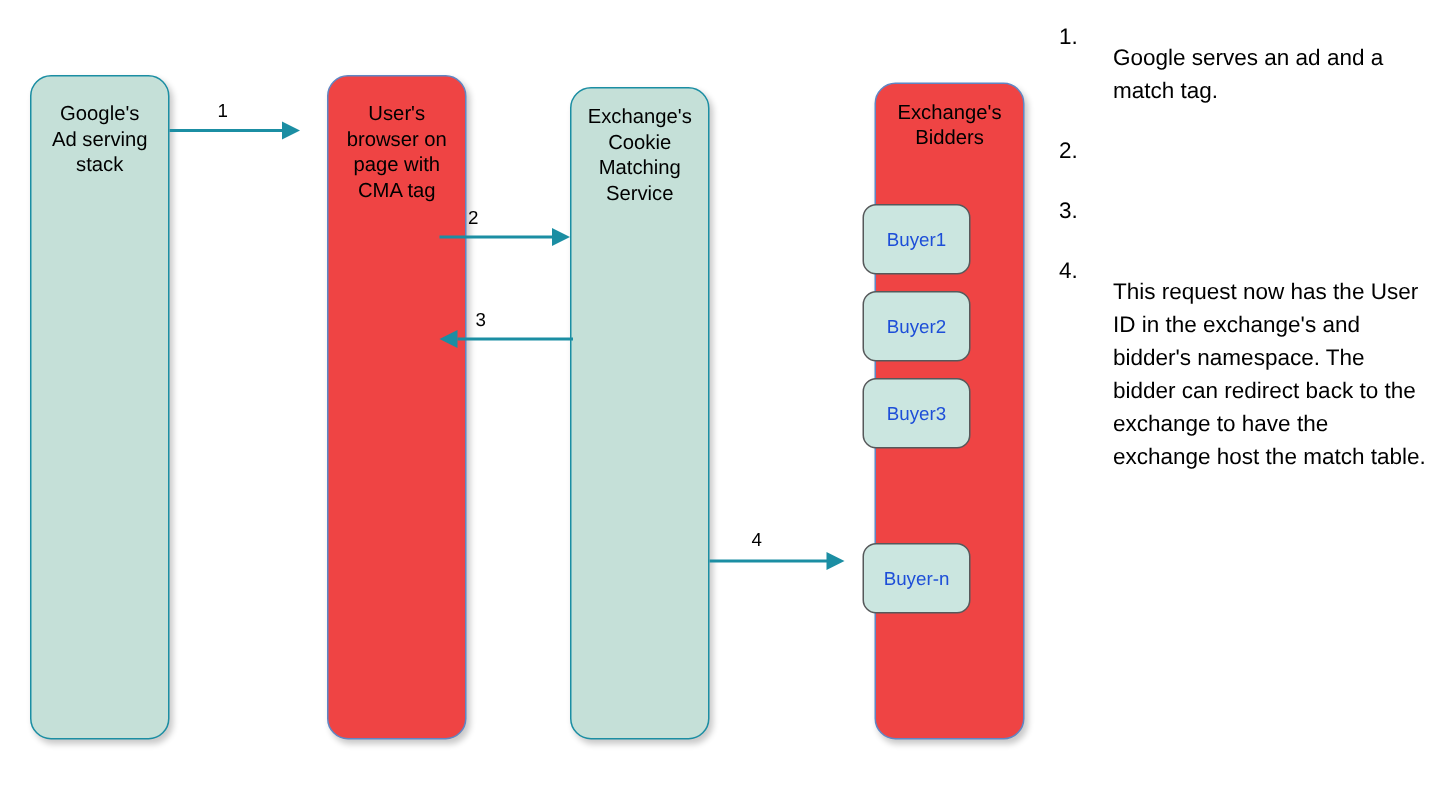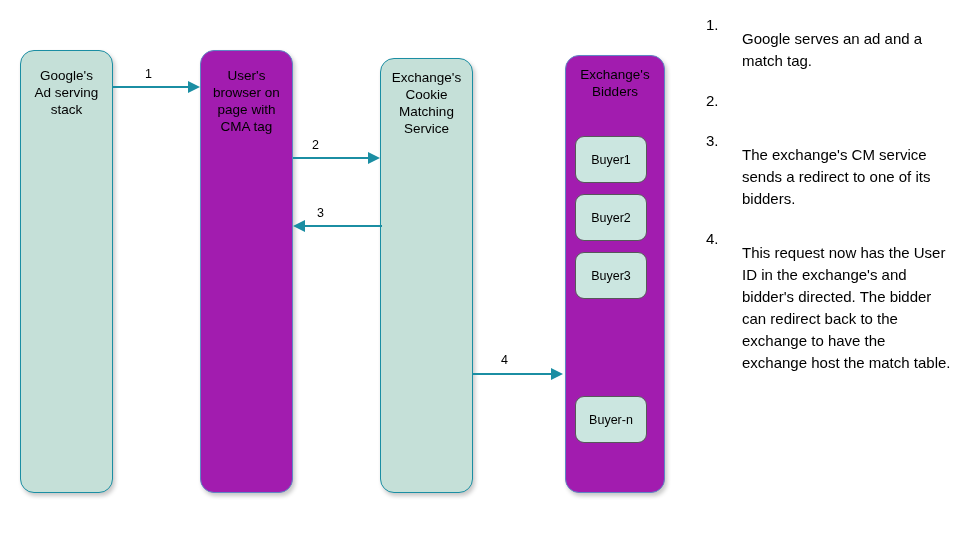--- a/index.html
+++ b/index.html
@@ -29,22 +29,23 @@
     position: absolute;
     border-radius: 14px;
     box-sizing: border-box;
     box-shadow: 2px 3px 4px rgba(0,0,0,0.22);
   }
   .lane-green {
     background: #c5e0d8;
     border: 1.4px solid #1b8ea3;
   }
   .lane-blue {
-    background: #a21caf;
+    background: #ef4444;
     border: 1.4px solid #5f86c4;
+    margin-left: 18px;
   }
   .lane-title {
     position: absolute;
     left: 4px;
     right: 4px;
     text-align: center;
     font-size: 13.5px;
     line-height: 17px;
     color: #000;
     white-space: pre-line;
@@ -54,21 +55,21 @@
   .buyer {
     position: absolute;
     background: #cbe6e0;
     border: 1.1px solid #56585a;
     border-radius: 9px;
     box-sizing: border-box;
     display: flex;
     align-items: center;
     justify-content: center;
     font-size: 12.5px;
-    color: #000000;
+    color: #1d4ed8;
   }
 
   
   .arrow-line {
     position: absolute;
     height: 2px;
     background: #1b8ea3;
   }
   .arrow-head {
     position: absolute;
@@ -148,21 +149,21 @@
 
   <div class="buyer" style="left:575px; top:136px; width:72px; height:47px;">
     <span>Buyer1</span>
   </div>
   <div class="buyer" style="left:575px; top:194px; width:72px; height:47px;">
     <span>Buyer2</span>
   </div>
   <div class="buyer" style="left:575px; top:252px; width:72px; height:47px;">
     <span>Buyer3</span>
   </div>
-  <div class="buyer" style="left:575px; top:396px; width:72px; height:47px;">
+  <div class="buyer" style="left:575px; top:362px; width:72px; height:47px;">
     <span>Buyer-n</span>
   </div>
 
   <div class="arrow-line" style="left:113px; top:86px; width:77px;"></div>
   <div class="arrow-head right" style="left:188px; top:80.5px;"></div>
   <div class="arrow-label" style="left:145px; top:67px;">1</div>
 
   <div class="arrow-line" style="left:293px; top:157px; width:77px;"></div>
   <div class="arrow-head right" style="left:368px; top:151.5px;"></div>
   <div class="arrow-label" style="left:312px; top:138px;">2</div>
@@ -180,19 +181,18 @@
 <ol id="steps-list" style="list-style:none;margin:0;padding:0;">
   <li class="step-row">
     <span class="step-num">1.</span>
     <span class="step-text">Google serves an ad and a match tag.</span>
   </li>
   <li class="step-row">
     <span class="step-num">2.</span>
   </li>
   <li class="step-row">
     <span class="step-num">3.</span>
-    <span class="step-text">The exchange's CM service sends a redirect to one of its bidders.</span>
   </li>
   <li class="step-row">
     <span class="step-num">4.</span>
-    <span class="step-text">This request now has the User ID in the exchange's and bidder's directed. The bidder can redirect back to the exchange to have the exchange host the match table.</span>
+    <span class="step-text">This request now has the User ID in the exchange's and bidder's namespace. The bidder can redirect back to the exchange to have the exchange host the match table.</span>
   </li>
 </ol>
 
 </body></html>

